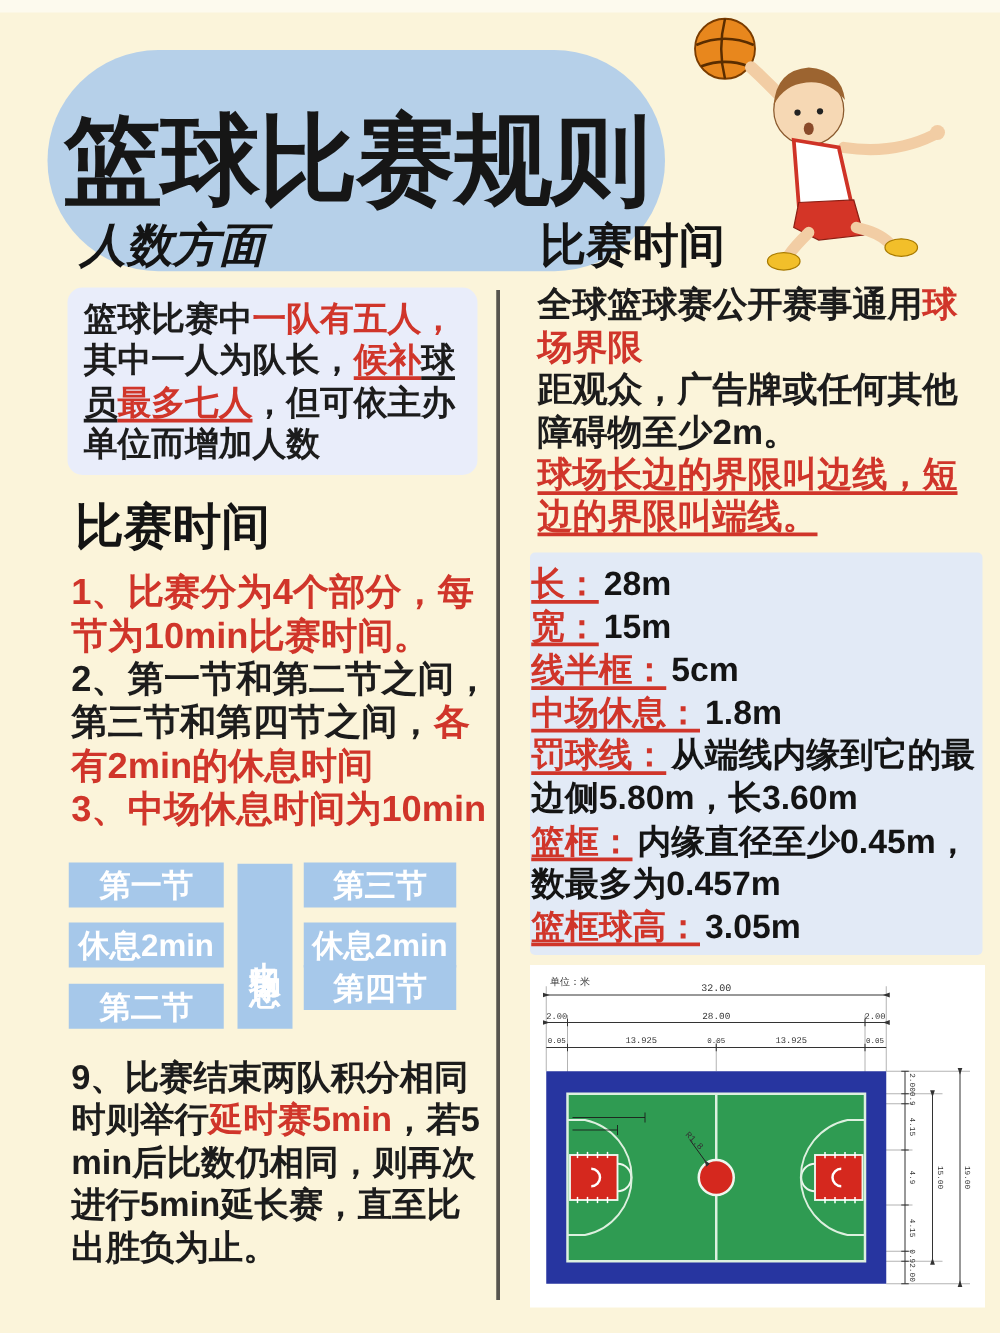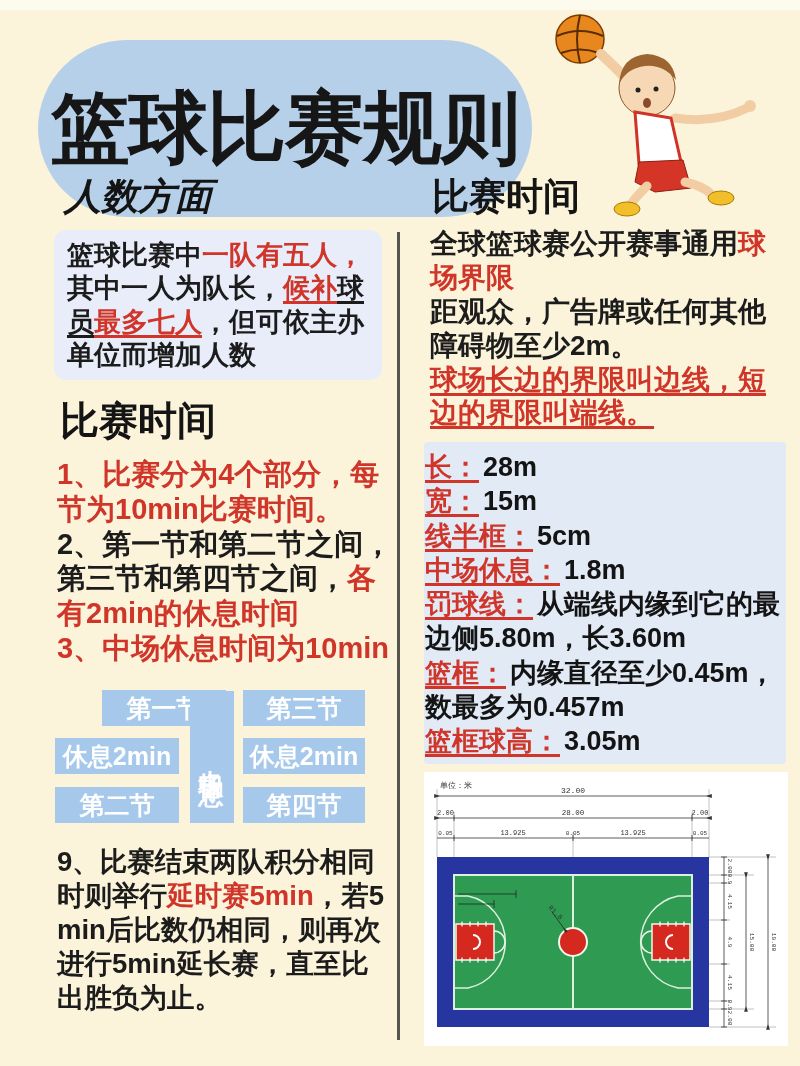--- a/index.html
+++ b/index.html
@@ -28,27 +28,27 @@
   .specs{left:424px;top:442px;width:362px;height:322px;background:#e2eaf6;border-radius:4px;
          padding:8px 1px;box-sizing:border-box;font-size:27px;font-weight:700;color:#141414;line-height:1.27;}
   .spec-label{color:#d0352a;text-decoration:underline;text-underline-offset:4px;text-decoration-thickness:2.5px;padding-right:4px;}
   .item4{left:57px;top:845px;width:339px;font-size:27.5px;font-weight:700;color:#1c1c1c;
          line-height:1.24;word-break:break-all;}
   .divider{left:397px;top:232px;width:3px;height:808px;background:#56544e;}
   
   .sched{left:55px;top:690px;width:322px;height:134px;}
   .sbox{position:absolute;background:#a6c8ea;color:#ffffff;font-weight:900;
         display:flex;align-items:center;justify-content:center;font-size:25px;white-space:nowrap;}
-  .sb-a1{left:0;top:0;width:124px;height:36px;margin-left:47px;}
+  .sb-a1{left:0;top:0;width:124px;height:36px;}
   .sb-a2{left:0;top:48px;width:124px;height:36px;}
   .sb-a3{left:0;top:97px;width:124px;height:36px;}
   .sb-mid{left:135px;top:1px;width:44px;height:132px;writing-mode:vertical-rl;text-orientation:upright;letter-spacing:4px;}
   .sb-b1{left:188px;top:0;width:122px;height:36px;}
   .sb-b2{left:188px;top:48px;width:122px;height:36px;}
-  .sb-b3{left:188px;top:97px;width:122px;height:36px;}
+  .sb-b3{left:188px;top:82px;width:122px;height:36px;}
   
   .court{left:424px;top:772px;width:364px;height:274px;background:#ffffff;}
   .court svg{display:block;width:100%;height:100%;}
   .court text{font-family:"Liberation Mono","DejaVu Sans Mono",monospace;fill:#333;}
   .boy{left:535px;top:6px;width:265px;height:212px;}
 </style>
 </head>
 <body>
 
 <div id="page">

